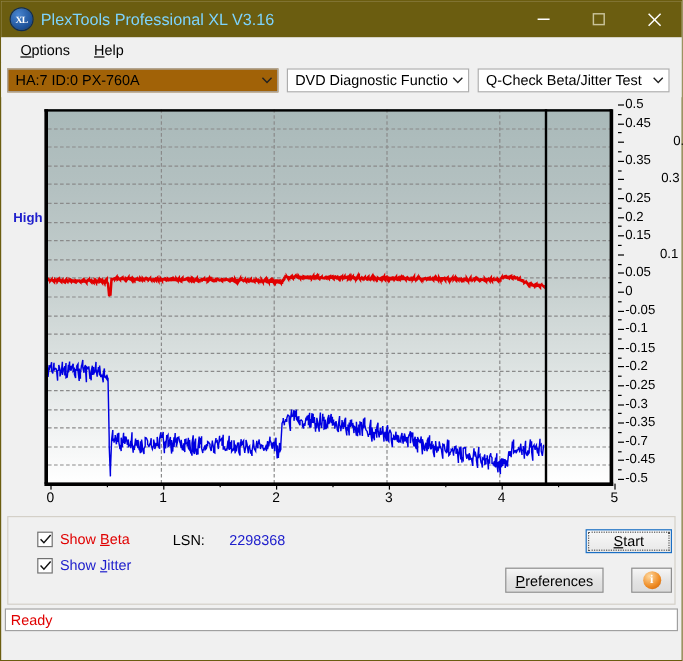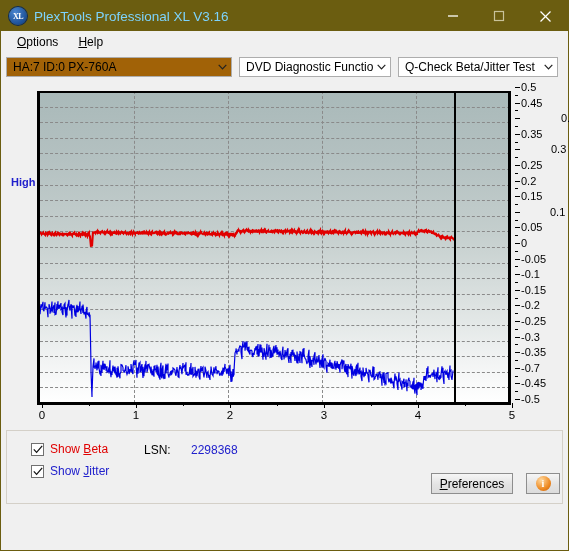--- a/index.html
+++ b/index.html
@@ -223,21 +223,21 @@
     left:481px;top:10px;width:72px;height:20px;
     border:1px solid #1a6fc4;
     background:linear-gradient(to bottom,#f8f8f8,#e8e8e8);
   }
   #btn-start .inner{
     position:absolute;inset:1px;
     border:1px dotted #555;
     display:flex;align-items:center;justify-content:center;
   }
   #btn-prefs{
-    left:424px;top:42px;width:82px;height:21px;
+    left:414px;top:42px;width:82px;height:21px;
   }
   #btn-info{
     left:519px;top:42px;width:34px;height:21px;
   }
   .info-circle{
     width:15px;height:15px;border-radius:50%;
     background:radial-gradient(circle at 35% 28%,#ffd9a0,#ee8a22 60%,#c65c08);
     display:flex;align-items:center;justify-content:center;
     color:#fff;font-size:10px;font-weight:bold;
     font-family:"Liberation Serif", serif;
@@ -460,26 +460,34 @@
         <svg width="10" height="9" viewBox="0 0 10 9">
             <polyline points="0.8,4.3 3.6,7.3 9.2,0.9" fill="none" stroke="#111" stroke-width="1.2"></polyline>
           </svg>
       </div>
       <span class="chk-label-jitter">Show <u>J</u>itter</span>
     </div>
 
     <div class="lsn-label">LSN:</div>
     <div class="lsn-value">2298368</div>
 
+    <div class="btn" id="btn-start">
+      <div class="inner">
+          <span><u>S</u>tart</span>
+        </div>
+    </div>
 
     <div class="btn" id="btn-prefs">
       <span><u>P</u>references</span>
     </div>
 
     <div class="btn" id="btn-info">
       <div class="info-circle">
         <span>i</span>
       </div>
     </div>
   </div>
 
+  <div class="statusbar">
+    <span class="status-text">Ready</span>
+  </div>
 
 </div>
 
 </body></html>

